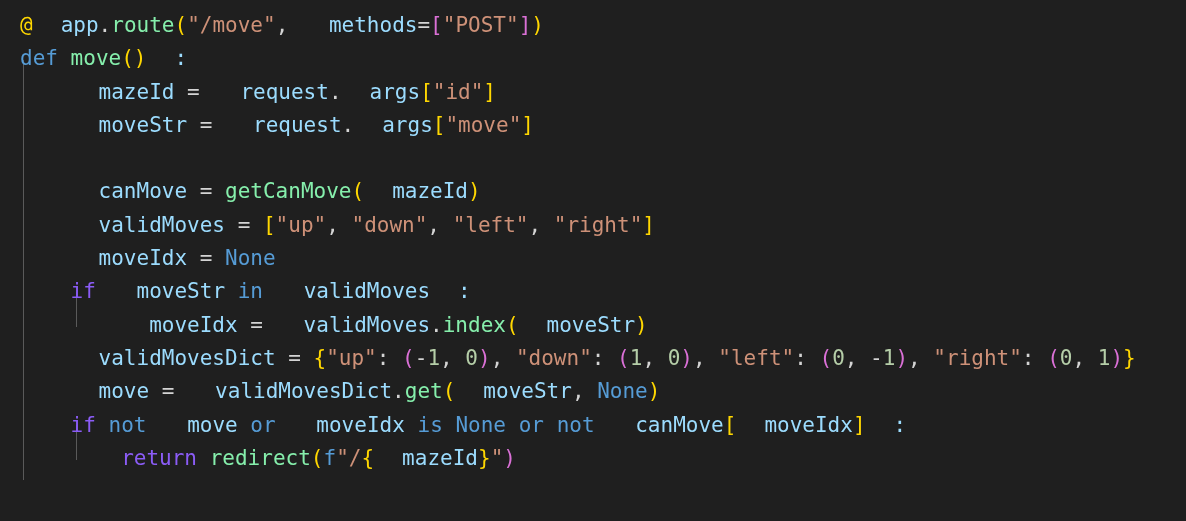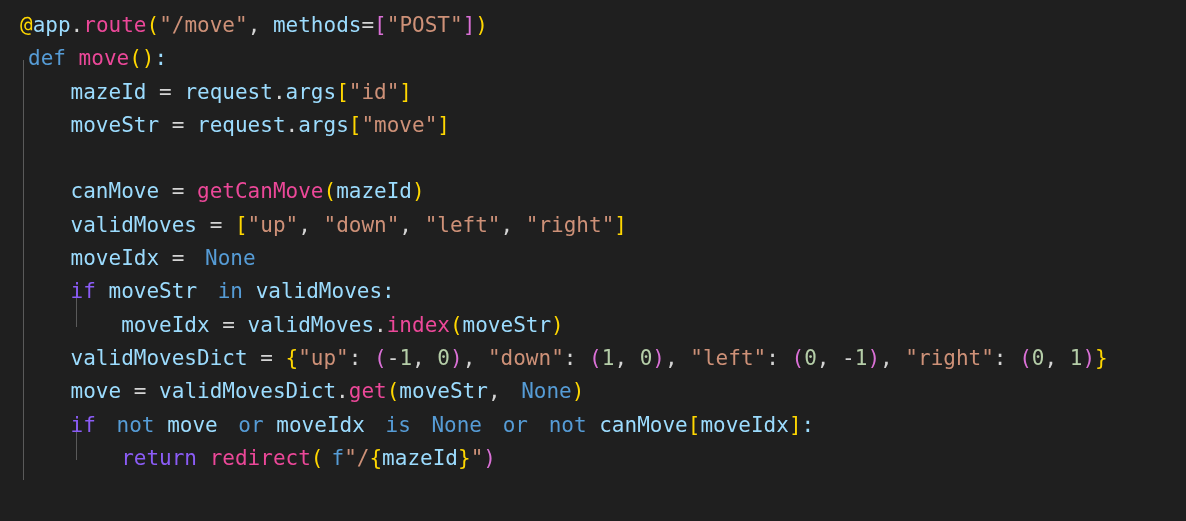--- a/index.html
+++ b/index.html
@@ -29,23 +29,23 @@
     height: 33.3px;
     white-space: pre;
   }
   
   .guide {
     position: absolute;
     width: 1px;
     background: #5a5a5a;
   }
   .t-kw       { color: #8b5cf6; }   
-  .t-kw2      { color: #569cd6; margin-left: 8px; }   
-  .t-fn       { color: #ec4899; }   
-  .t-var      { color: #9cdcfe; }   
+  .t-kw2      { color: #569cd6; }   
+  .t-fn       { color: #86efac; }   
+  .t-var      { color: #9cdcfe; padding-left: 28px; }   
   .t-str      { color: #ce9178; }   
   .t-num      { color: #b5cea8; }   
   .t-op       { color: #d4d4d4; }   
   .t-b1       { color: #ffd700; }   
   .t-b2       { color: #da70d6; }   
   .t-at       { color: #ffd700; }   
 </style>
 </head>
 <body>
 

